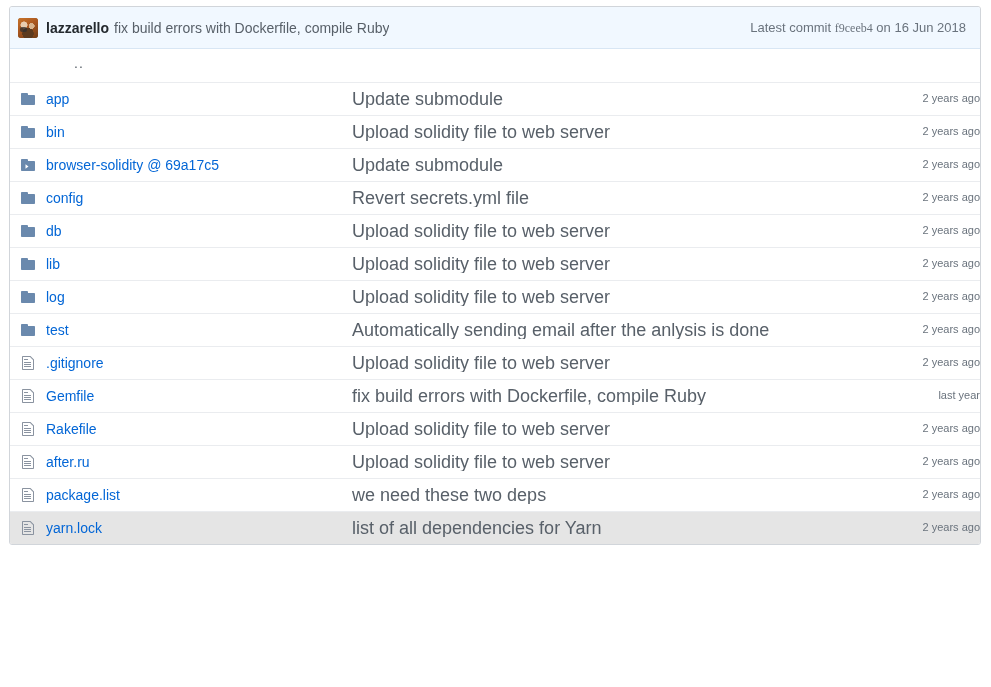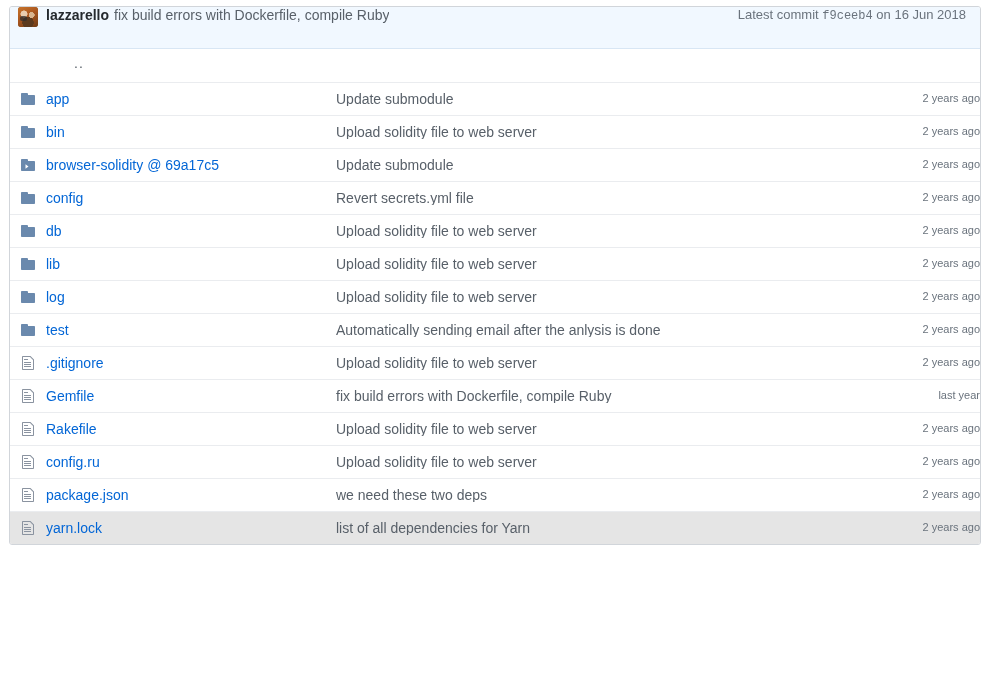--- a/index.html
+++ b/index.html
@@ -24,20 +24,21 @@
     border: 1px solid #d1d5da;
     border-radius: 3px;
     box-sizing: border-box;
     background: #fff;
     overflow: hidden;
   }
 
   
   .commit-header {
     display: flex;
+    align-items: center;
     background: #f1f8ff;
     border-bottom: 1px solid #d8e6f4;
     height: 42px;
     padding: 0 10px 0 8px;
     box-sizing: border-box;
   }
   .avatar {
     width: 20px;
     height: 20px;
     border-radius: 3px;
@@ -72,21 +73,21 @@
     text-overflow: ellipsis;
   }
   .commit-meta {
     margin-left: auto;
     color: #6a737d;
     font-size: 13px;
     white-space: nowrap;
     padding-right: 4px;
   }
   .commit-sha {
-    font-family: Liberation Mono, monospace;
+    font-family: Liberation Serif, serif;
     font-size: 12px;
     color: #6a737d;
   }
 
   
   .file-table {
     width: 100%;
     border-collapse: collapse;
     table-layout: fixed;
   }
@@ -123,26 +124,27 @@
   }
 
   .entry-name {
     color: #0366d6;
     text-decoration: none;
     font-size: 14px;
   }
 
   .entry-msg {
     color: #586069;
-    font-size: 14px;
+    font-size: 18px;
     white-space: nowrap;
     overflow: hidden;
     text-overflow: ellipsis;
     display: block;
     padding-right: 12px;
+    margin-left: 16px;
   }
   .entry-age {
     color: #6a737d;
     font-size: 11px;
     text-align: right;
     display: block;
     padding-right: 12px;
     white-space: nowrap;
   }
 
@@ -313,33 +315,33 @@
             <span class="entry-msg">Upload solidity file to web server</span>
           </td>
           <td class="col-age">
             <span class="entry-age">2 years ago</span>
           </td>
         </tr>
         <tr>
           <td class="col-icon"><span class="icon"><svg width="16" height="16" viewBox="0 0 12 16">
                 <path fill="#8a93a0" d="M6 5H2V4h4v1zM2 8h7V7H2v1zm0 2h7V9H2v1zm0 2h7v-1H2v1zm10-7.5V14c0 .55-.45 1-1 1H1c-.55 0-1-.45-1-1V2c0-.55.45-1 1-1h7.5L12 4.5zM11 5L8 2H1v12h10V5z"></path>
               </svg></span></td>
-          <td class="col-name"><a class="entry-name" href="#">config.ru</a></td>
-          <td class="col-msg">
-            <span class="entry-msg">Upload solidity file to web server</span>
-          </td>
-          <td class="col-age">
-            <span class="entry-age">2 years ago</span>
-          </td>
-        </tr>
-        <tr>
-          <td class="col-icon"><span class="icon"><svg width="16" height="16" viewBox="0 0 12 16">
-                <path fill="#8a93a0" d="M6 5H2V4h4v1zM2 8h7V7H2v1zm0 2h7V9H2v1zm0 2h7v-1H2v1zm10-7.5V14c0 .55-.45 1-1 1H1c-.55 0-1-.45-1-1V2c0-.55.45-1 1-1h7.5L12 4.5zM11 5L8 2H1v12h10V5z"></path>
-              </svg></span></td>
-          <td class="col-name"><a class="entry-name" href="#">package.json</a></td>
+          <td class="col-name"><a class="entry-name" href="#">after.ru</a></td>
+          <td class="col-msg">
+            <span class="entry-msg">Upload solidity file to web server</span>
+          </td>
+          <td class="col-age">
+            <span class="entry-age">2 years ago</span>
+          </td>
+        </tr>
+        <tr>
+          <td class="col-icon"><span class="icon"><svg width="16" height="16" viewBox="0 0 12 16">
+                <path fill="#8a93a0" d="M6 5H2V4h4v1zM2 8h7V7H2v1zm0 2h7V9H2v1zm0 2h7v-1H2v1zm10-7.5V14c0 .55-.45 1-1 1H1c-.55 0-1-.45-1-1V2c0-.55.45-1 1-1h7.5L12 4.5zM11 5L8 2H1v12h10V5z"></path>
+              </svg></span></td>
+          <td class="col-name"><a class="entry-name" href="#">package.list</a></td>
           <td class="col-msg">
             <span class="entry-msg">we need these two deps</span>
           </td>
           <td class="col-age">
             <span class="entry-age">2 years ago</span>
           </td>
         </tr>
         <tr class="row-alt">
           <td class="col-icon"><span class="icon"><svg width="16" height="16" viewBox="0 0 12 16">
                 <path fill="#8a93a0" d="M6 5H2V4h4v1zM2 8h7V7H2v1zm0 2h7V9H2v1zm0 2h7v-1H2v1zm10-7.5V14c0 .55-.45 1-1 1H1c-.55 0-1-.45-1-1V2c0-.55.45-1 1-1h7.5L12 4.5zM11 5L8 2H1v12h10V5z"></path>

